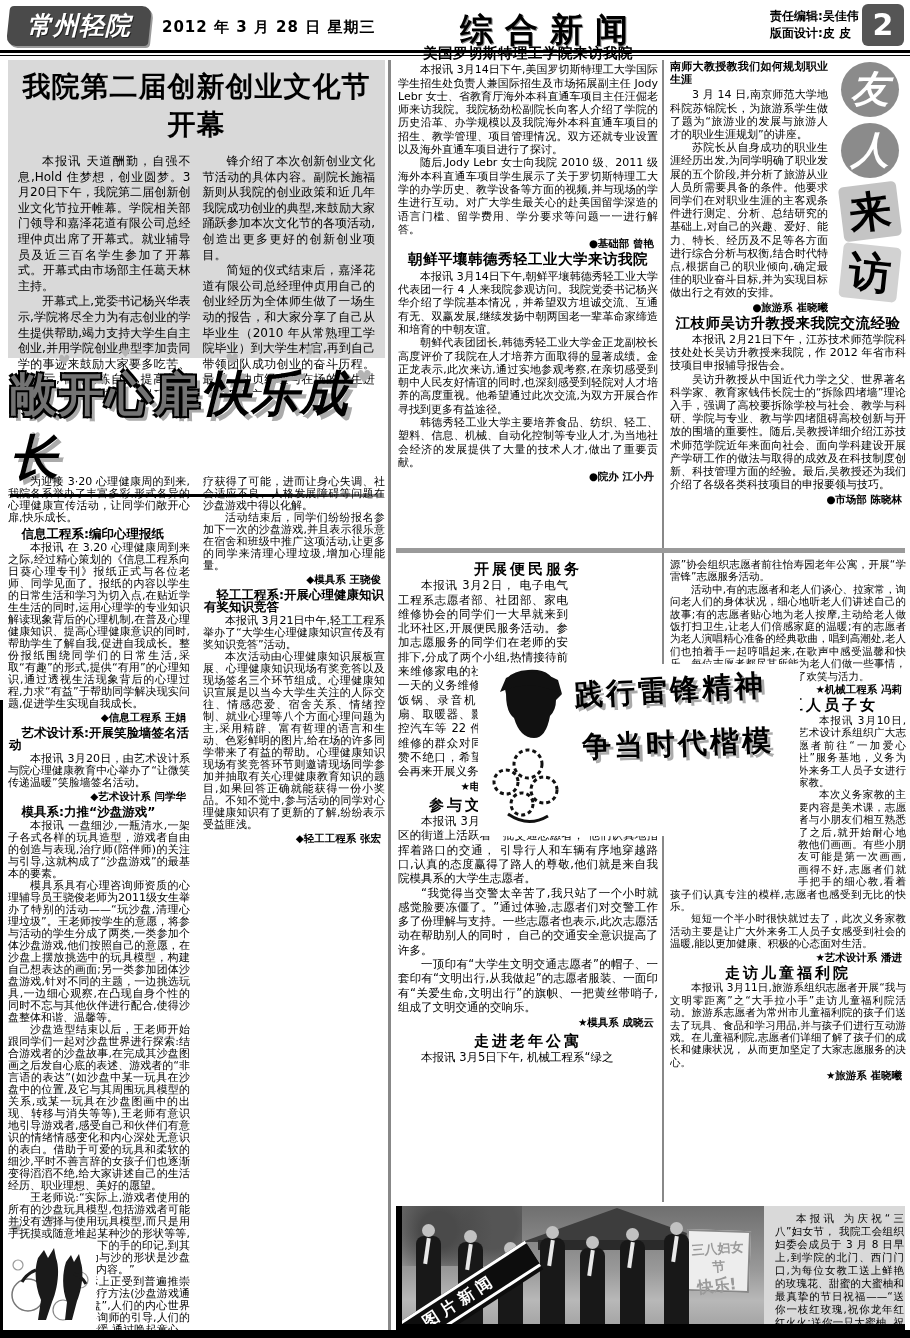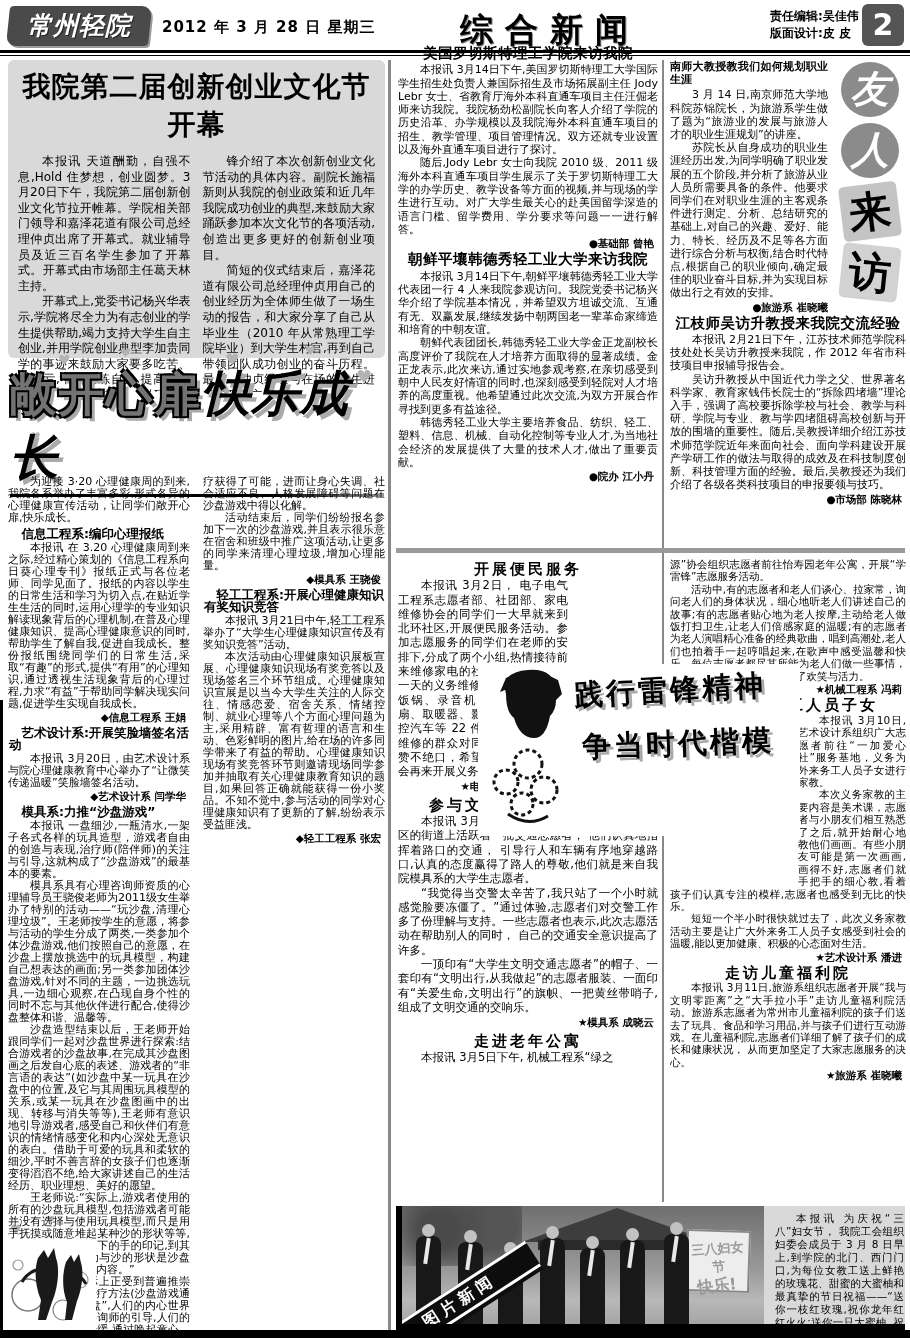--- a/index.html
+++ b/index.html
@@ -16,21 +16,21 @@
   .head-rule { position:absolute; left:0; top:50px; width:910px; height:6px; border-top:3px solid #000; border-bottom:1px solid #000; }
 
   
   .v-div1 { position:absolute; left:388px; top:60px; width:3px; height:1270px; background:#888; }
   .v-div2 { position:absolute; left:662px; top:60px; width:2px; height:1142px; background:#888; }
   .h-div  { position:absolute; left:396px; top:548px; width:509px; height:5px; background:#9a9a9a; }
   .left-edge { position:absolute; left:0; top:700px; width:3px; height:638px; background:#000; }
   .bottom-bar { position:absolute; left:0; top:1330px; width:910px; height:8px; background:#000; }
 
   
-  .left-top { position:absolute; left:8px; top:60px; width:377px; height:298px; background:#d9d9d9; border-radius:6px; padding:8px 10px 4px; }
+  .left-top { position:absolute; left:8px; top:60px; width:377px; height:298px; background:#d9d9d9; border-radius:0; padding:8px 10px 4px; }
   .left-top h1 { font-size:28px; font-weight:900; text-align:center; letter-spacing:1px; margin-bottom:10px; }
   .lt-cols { display:flex; gap:12px; font-size:12px; line-height:15.6px; text-align:justify; height:238px; overflow:hidden; }
   .lt-col { width:50%; }
   .para { text-indent:2em; margin:0; }
 
   
   .heart { position:absolute; color:#b3b3b3; }
   .banner { position:absolute; left:10px; top:362px; width:374px; height:86px; }
   .banner .t1 { font-size:46px; font-weight:900; color:#737373; letter-spacing:2px;
     text-shadow:-2px -2px 0 #000, 2px -2px 0 #000, -2px 2px 0 #000, 2px 2px 0 #000, 5px 5px 0 #aaa; }

